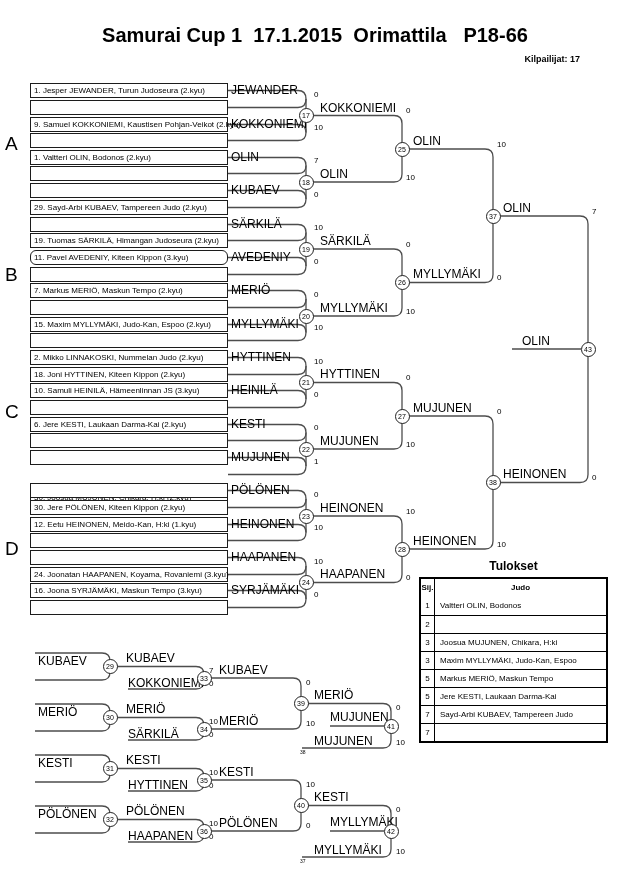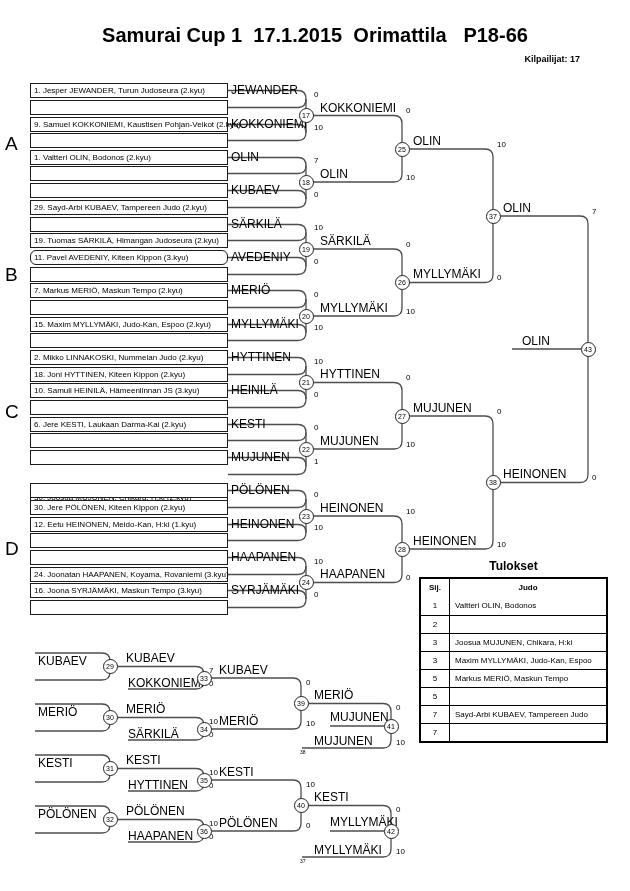--- a/index.html
+++ b/index.html
@@ -17,21 +17,21 @@
   .score{position:absolute;font-size:8px;line-height:8px;white-space:nowrap;z-index:4;}
   .circle{position:absolute;width:15px;height:15px;box-sizing:border-box;border:1px solid #222;
           border-radius:50%;background:#fff;font-size:7px;line-height:13px;text-align:center;z-index:5;}
   .ref{position:absolute;font-size:5px;line-height:5px;z-index:4;}
   .res-title{position:absolute;left:419px;top:559px;width:189px;text-align:center;
              font-size:12px;font-weight:bold;z-index:6;}
   .res-table{position:absolute;left:419px;top:577px;width:189px;box-sizing:border-box;
              border:2px solid #000;background:#fff;z-index:6;}
   .trow{display:flex;height:18px;box-sizing:border-box;border-top:1px solid #000;}
   .trow:first-child{border-top:none;}
-  .c1{width:29px;box-sizing:border-box;border-right:1px solid #000;text-align:center;
+  .c1{width:14px;box-sizing:border-box;border-right:1px solid #000;text-align:center;
       font-size:8px;line-height:17px;flex:none;}
   .c2{flex:1;font-size:8px;line-height:17px;padding-left:5px;white-space:nowrap;}
   .hdr .c1,.hdr .c2{font-weight:bold;text-align:center;padding-left:0;}
 </style>
 </head>
 <body>
 
 <div id="stage">
 
   <svg id="lines" width="630" height="891" viewBox="0 0 630 891" fill="none" stroke="#4d4d4d" stroke-width="1.3">
@@ -283,20 +283,21 @@
         <div class="trow">
           <div class="c1">3</div>
           <div class="c2">Maxim MYLLYMÄKI, Judo-Kan, Espoo</div>
         </div>
         <div class="trow">
           <div class="c1">5</div>
           <div class="c2">Markus MERIÖ, Maskun Tempo</div>
         </div>
         <div class="trow">
           <div class="c1">5</div>
+          <div class="c2">Jere KESTI, Laukaan Darma-Kai</div>
         </div>
         <div class="trow">
           <div class="c1">7</div>
           <div class="c2">Sayd-Arbi KUBAEV, Tampereen Judo</div>
         </div>
         <div class="trow">
           <div class="c1">7</div>
         </div>
       </div>
   </div>

